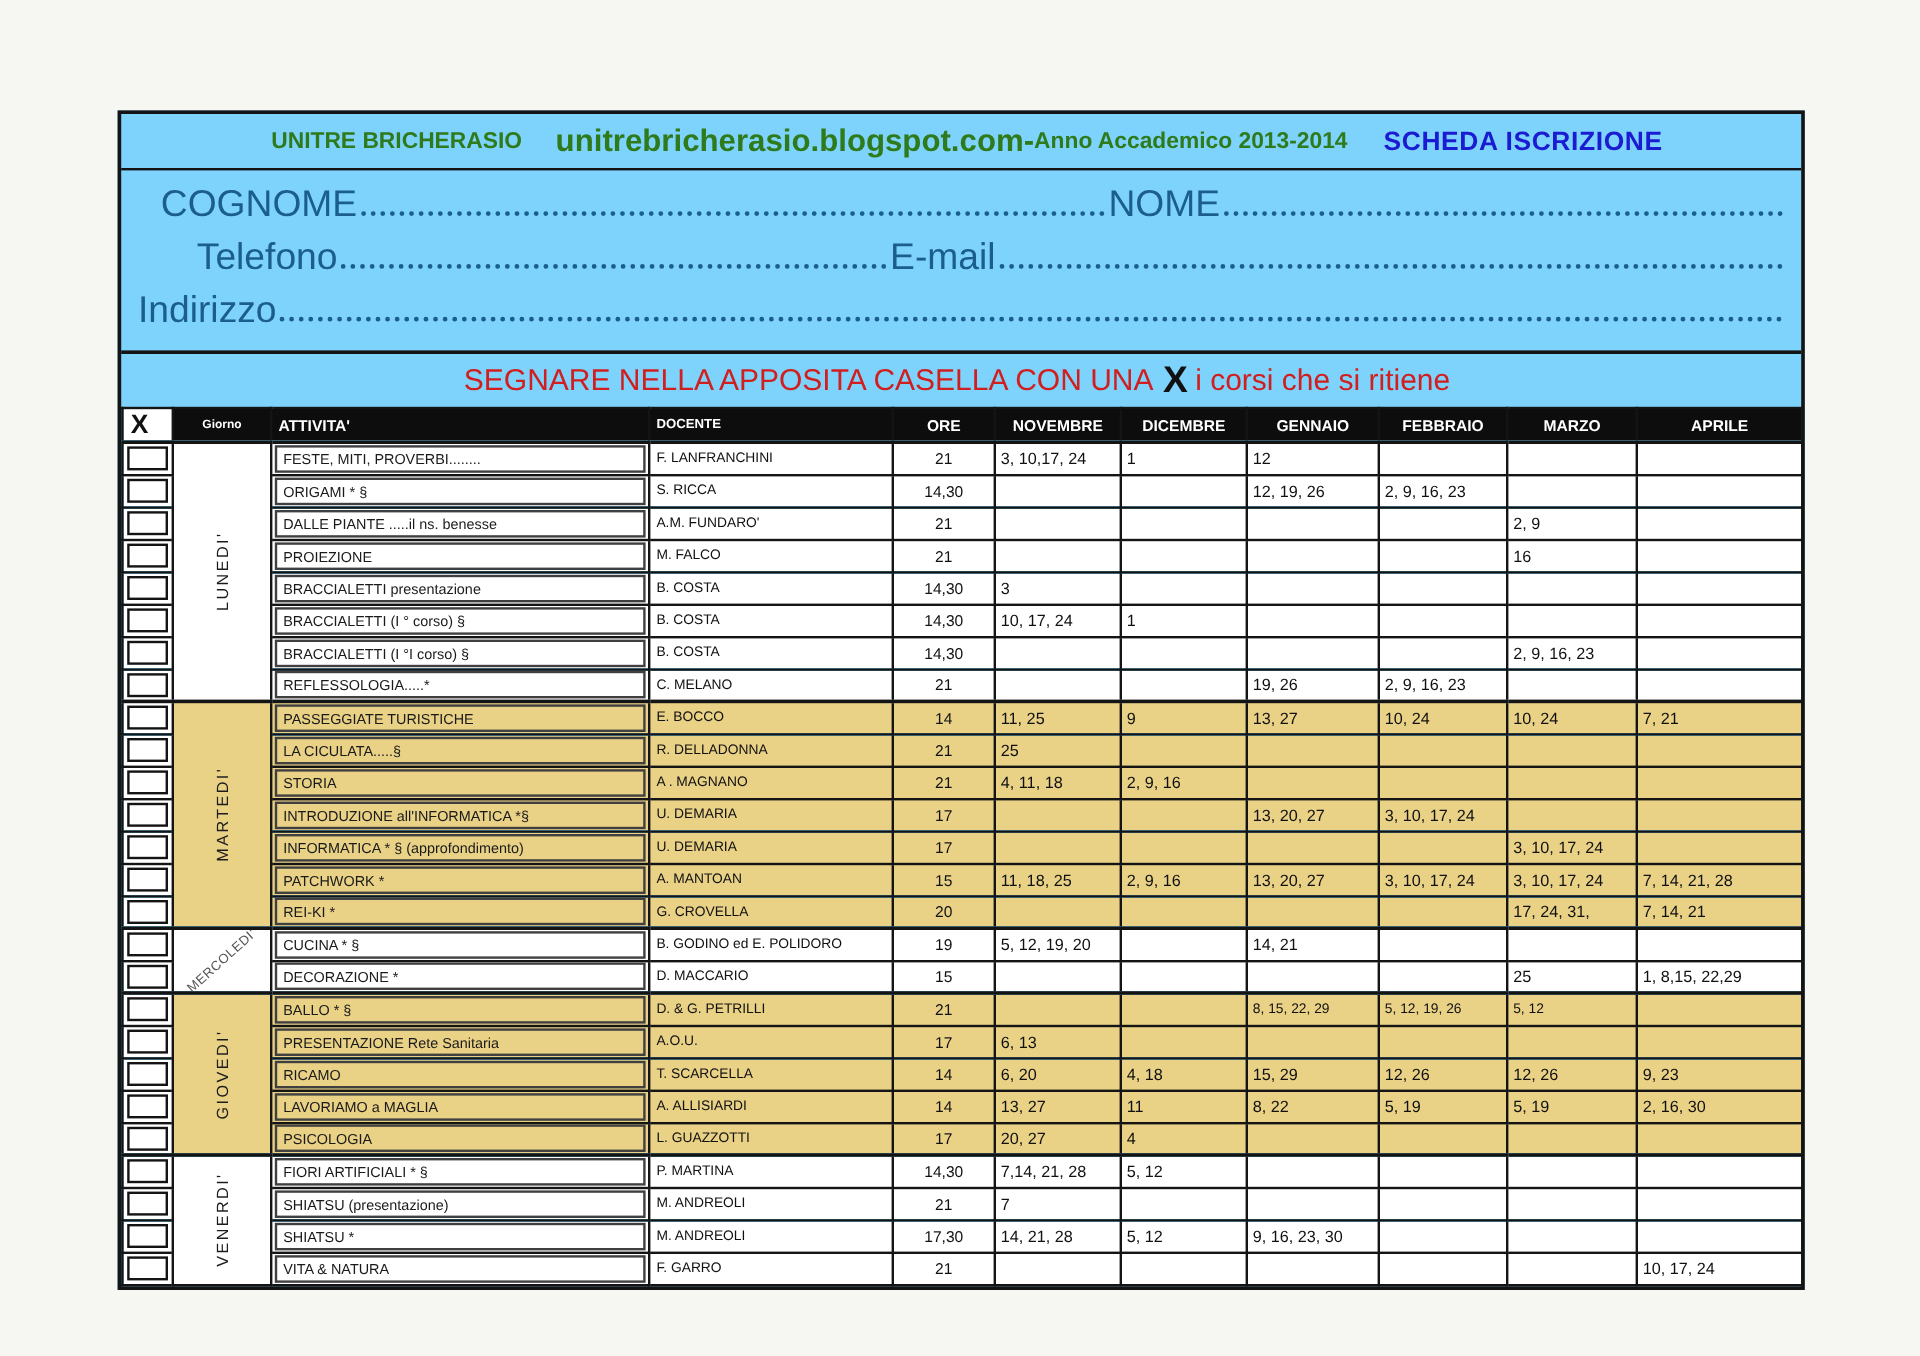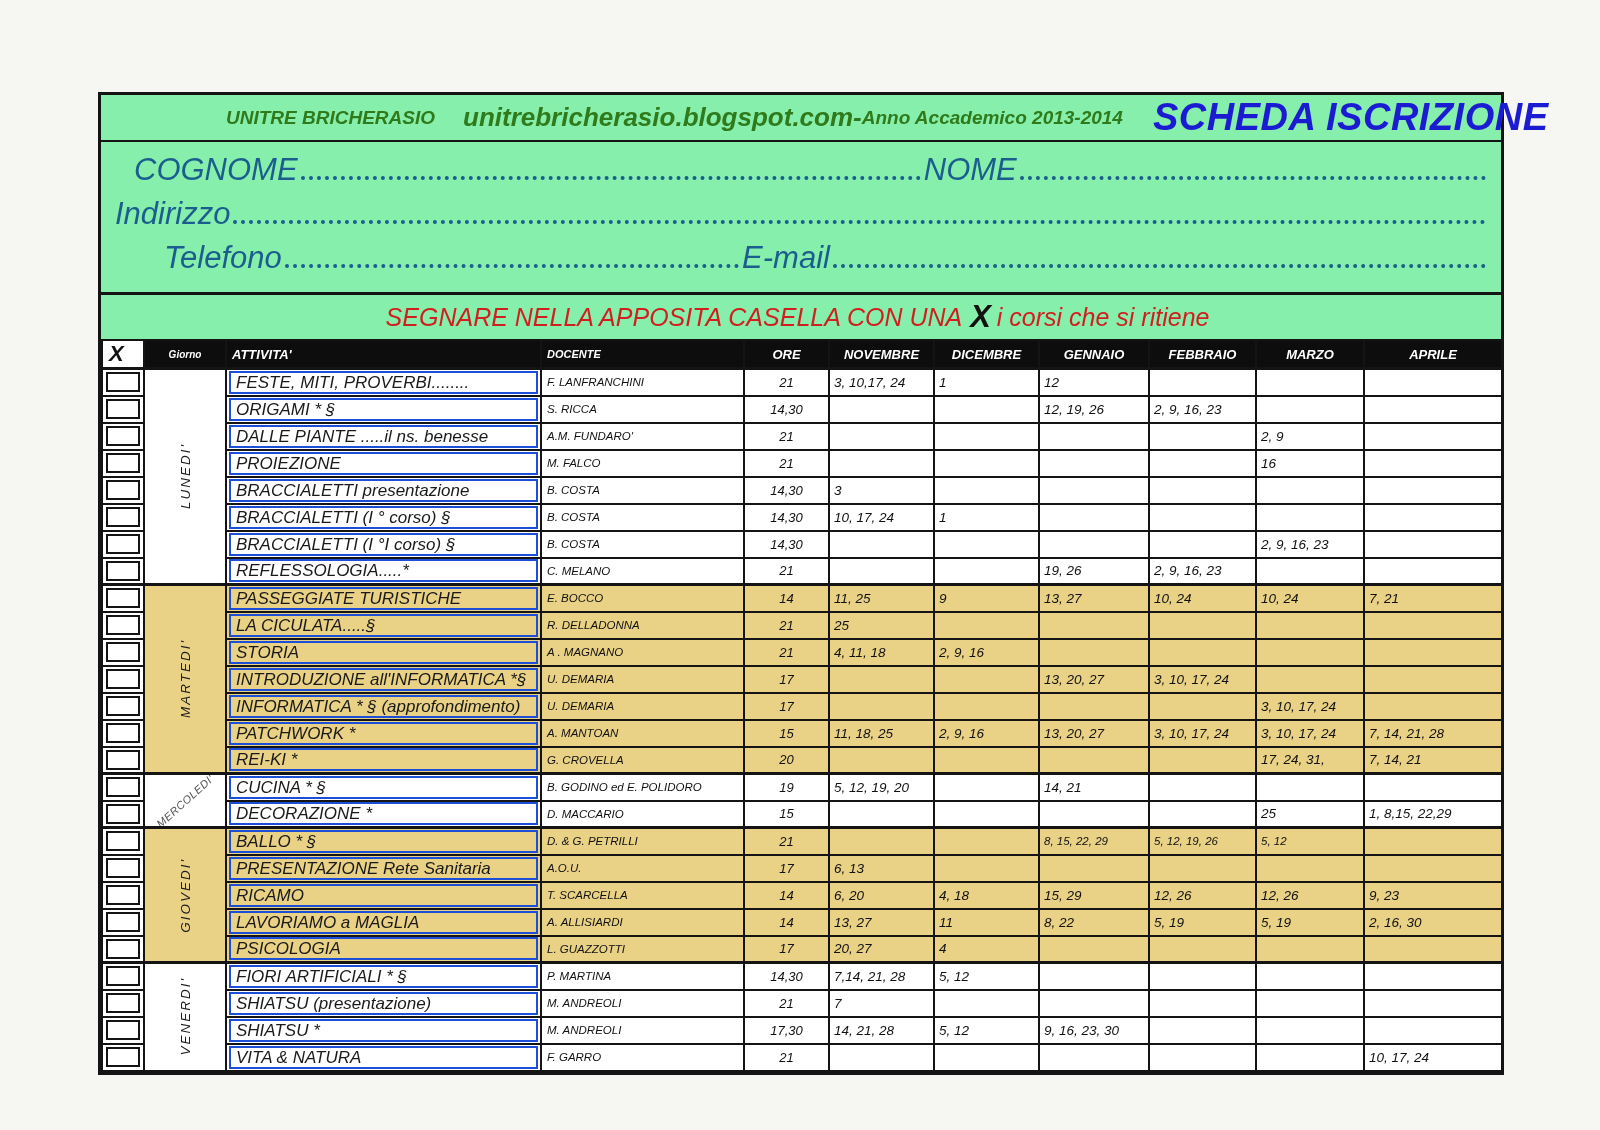--- a/index.html
+++ b/index.html
@@ -5,31 +5,31 @@
   * { margin:0; padding:0; box-sizing:border-box; }
   html,body { width:1600px; height:1130px; }
   body {
     background:#f6f6f3;
     font-family:"Liberation Sans", sans-serif;
     position:relative;
     overflow:hidden;
   }
   .doc {
     position:absolute; left:98px; top:92px; width:1406px;
-    background:#86efac; border:3px solid #141414;font-style:italic;
+    background:#7dd3fc; border:3px solid #141414;
   }
   
   .masthead {
     height:47px; display:flex; align-items:center;
     border-bottom:2px solid #141414; white-space:nowrap;
   }
   .masthead .org   { margin-left:125px; color:#2f7a1a; font-weight:bold; font-size:19px; }
   .masthead .site  { margin-left:28px;  color:#2f7a1a; font-weight:bold; font-size:26px; }
   .masthead .year  {  color:#2f7a1a; font-weight:bold; font-size:19px; }
-  .masthead .title { margin-left:30px;  color:#1b1bd1; font-weight:bold; font-size:38px; letter-spacing:0.5px; }
+  .masthead .title { margin-left:30px;  color:#1b1bd1; font-weight:bold; font-size:22px; letter-spacing:0.5px; }
   
   .formarea { padding:10px 12px 8px 8px; border-bottom:3px solid #141414; }
   .fline { display:flex; align-items:baseline; height:44px; color:#1b5e8e; font-size:31px; }
   .fline .lbl { white-space:nowrap; }
   .leader { border-bottom:4px dotted #1b5e8e; margin:0 3px 9px 3px; }
   .l-cognome { padding-left:25px; }
   .l-cognome .lead1 { flex:1.33; }
   .l-cognome .lead2 { flex:1; }
   .l-indirizzo { padding-left:6px; }
   .l-indirizzo .lead1 { flex:1; }
@@ -61,22 +61,22 @@
   thead th.h-att, thead th.h-doc { text-align:left; padding-left:5px; }
   thead th.h-doc { font-size:11px; font-weight:bold; }
   tbody tr { height:27px; }
   tbody td { background:#ffffff; }
   tr.sec-start td { border-top:3px solid #141414; }
   td.shaded { background:#e9d186; }
   td.cell-check { padding:0; }
   .checkbox { height:20px; margin:2px 3px; background:#fff; border:2px solid #141414; }
   td.cell-act { padding:0 2px; }
   .abox {
-    border:2px solid #1d4ed8; height:23px; line-height:20px;
-    padding:0 5px; font-size:17px; color:#1a1a1a; background:#fff;
+    border:2px solid #404040; height:23px; line-height:20px;
+    padding:0 5px; font-size:12px; color:#1a1a1a; background:#fff;
     white-space:nowrap;
   }
   td.shaded .abox { background:#e9d186; }
   td.cell-doc { font-size:11.5px; padding-left:5px; color:#111; white-space:nowrap; }
   td.cell-ore { font-size:13px; text-align:center; color:#111;margin-top:36px; }
   td.cell-month { font-size:13.5px; padding-left:4px; color:#111; white-space:nowrap; }
   tr.small-months td.cell-month { font-size:11.5px; }
   td.cell-day { text-align:center; vertical-align:middle; padding:0; }
   .daylabel {
     writing-mode:vertical-rl; transform:rotate(180deg);
@@ -100,29 +100,29 @@
     <span class="title">SCHEDA ISCRIZIONE</span>
   </div>
 
   <div class="formarea">
     <div class="fline l-cognome">
       <span class="lbl">COGNOME</span>
       <span class="leader lead1"></span>
       <span class="lbl">NOME</span>
       <span class="leader lead2"></span>
     </div>
-    <div class="fline l-indirizzo">
-      <span class="lbl">Indirizzo</span>
-      <span class="leader lead1"></span>
-    </div>
     <div class="fline l-telefono">
       <span class="lbl">Telefono</span>
       <span class="leader lead1"></span>
       <span class="lbl">E-mail</span>
       <span class="leader lead2"></span>
+    </div>
+    <div class="fline l-indirizzo">
+      <span class="lbl">Indirizzo</span>
+      <span class="leader lead1"></span>
     </div>
   </div>
 
   <div class="instruction"><span>SEGNARE NELLA APPOSITA CASELLA CON UNA</span><span class="bigx">X</span><span>i corsi che si ritiene</span><span> </span></div>
 
   <table>
     <colgroup>
       <col class="c-x">
         <col class="c-day">
         <col class="c-act">

